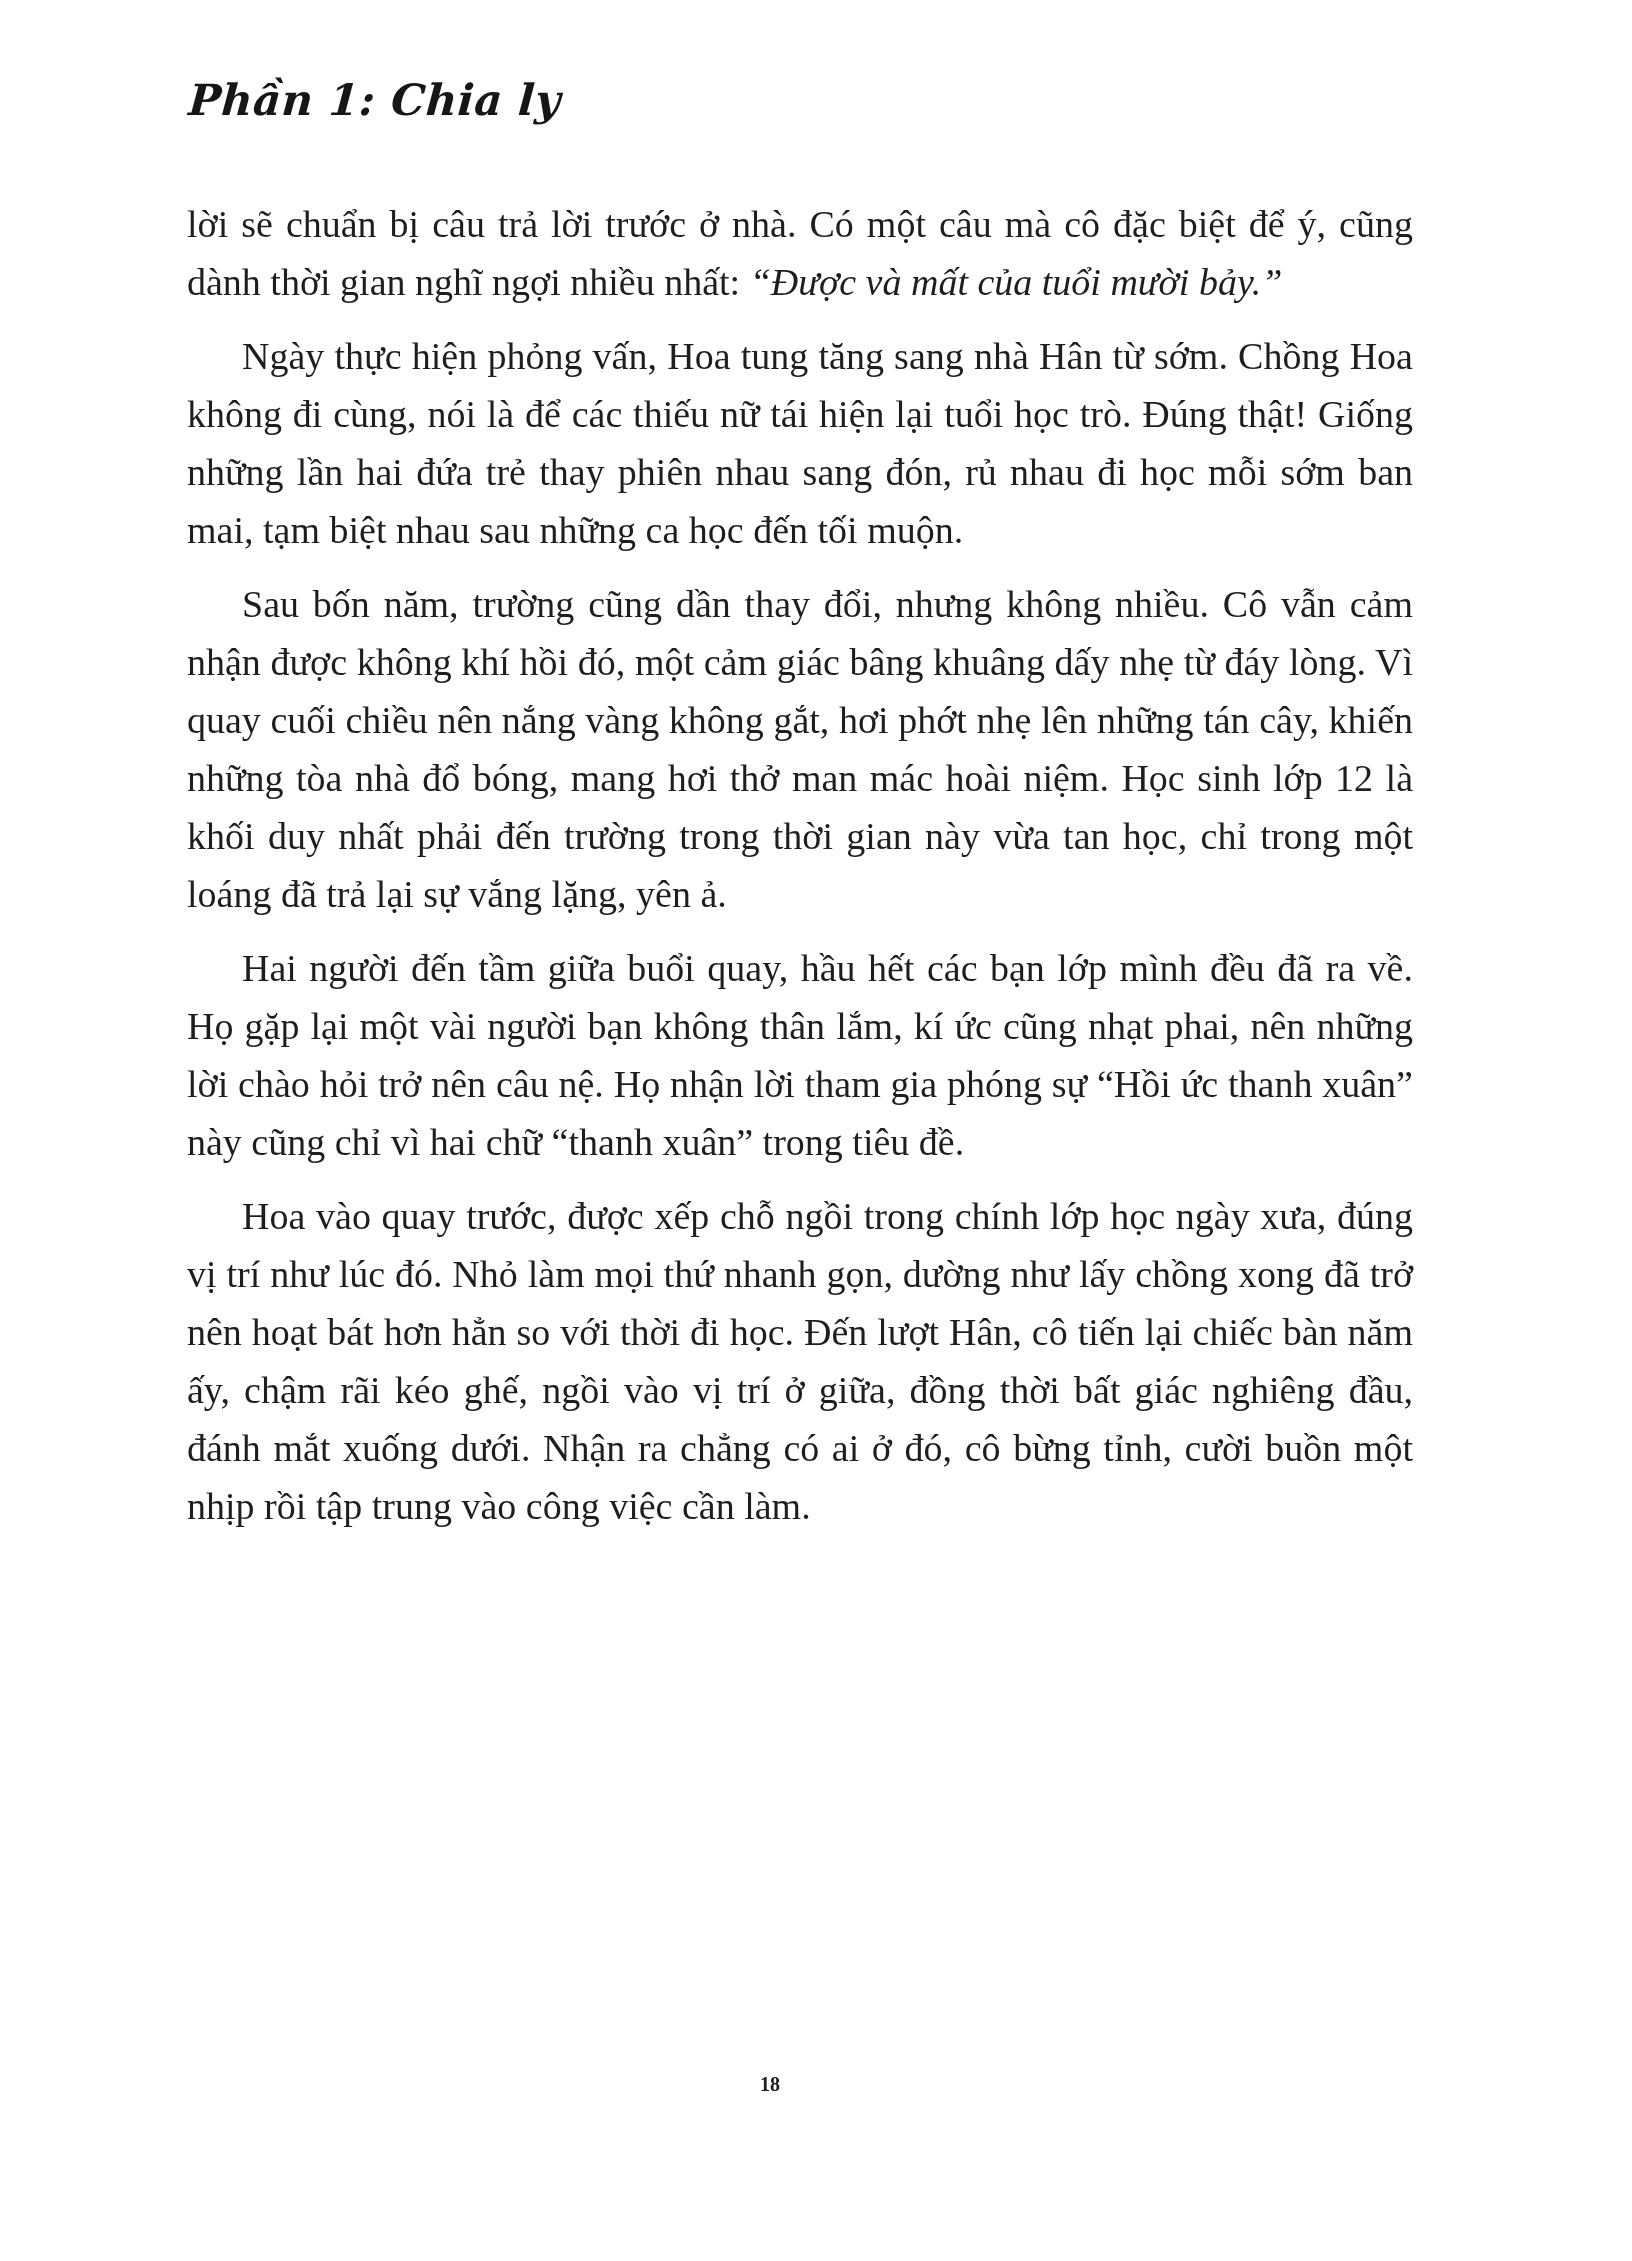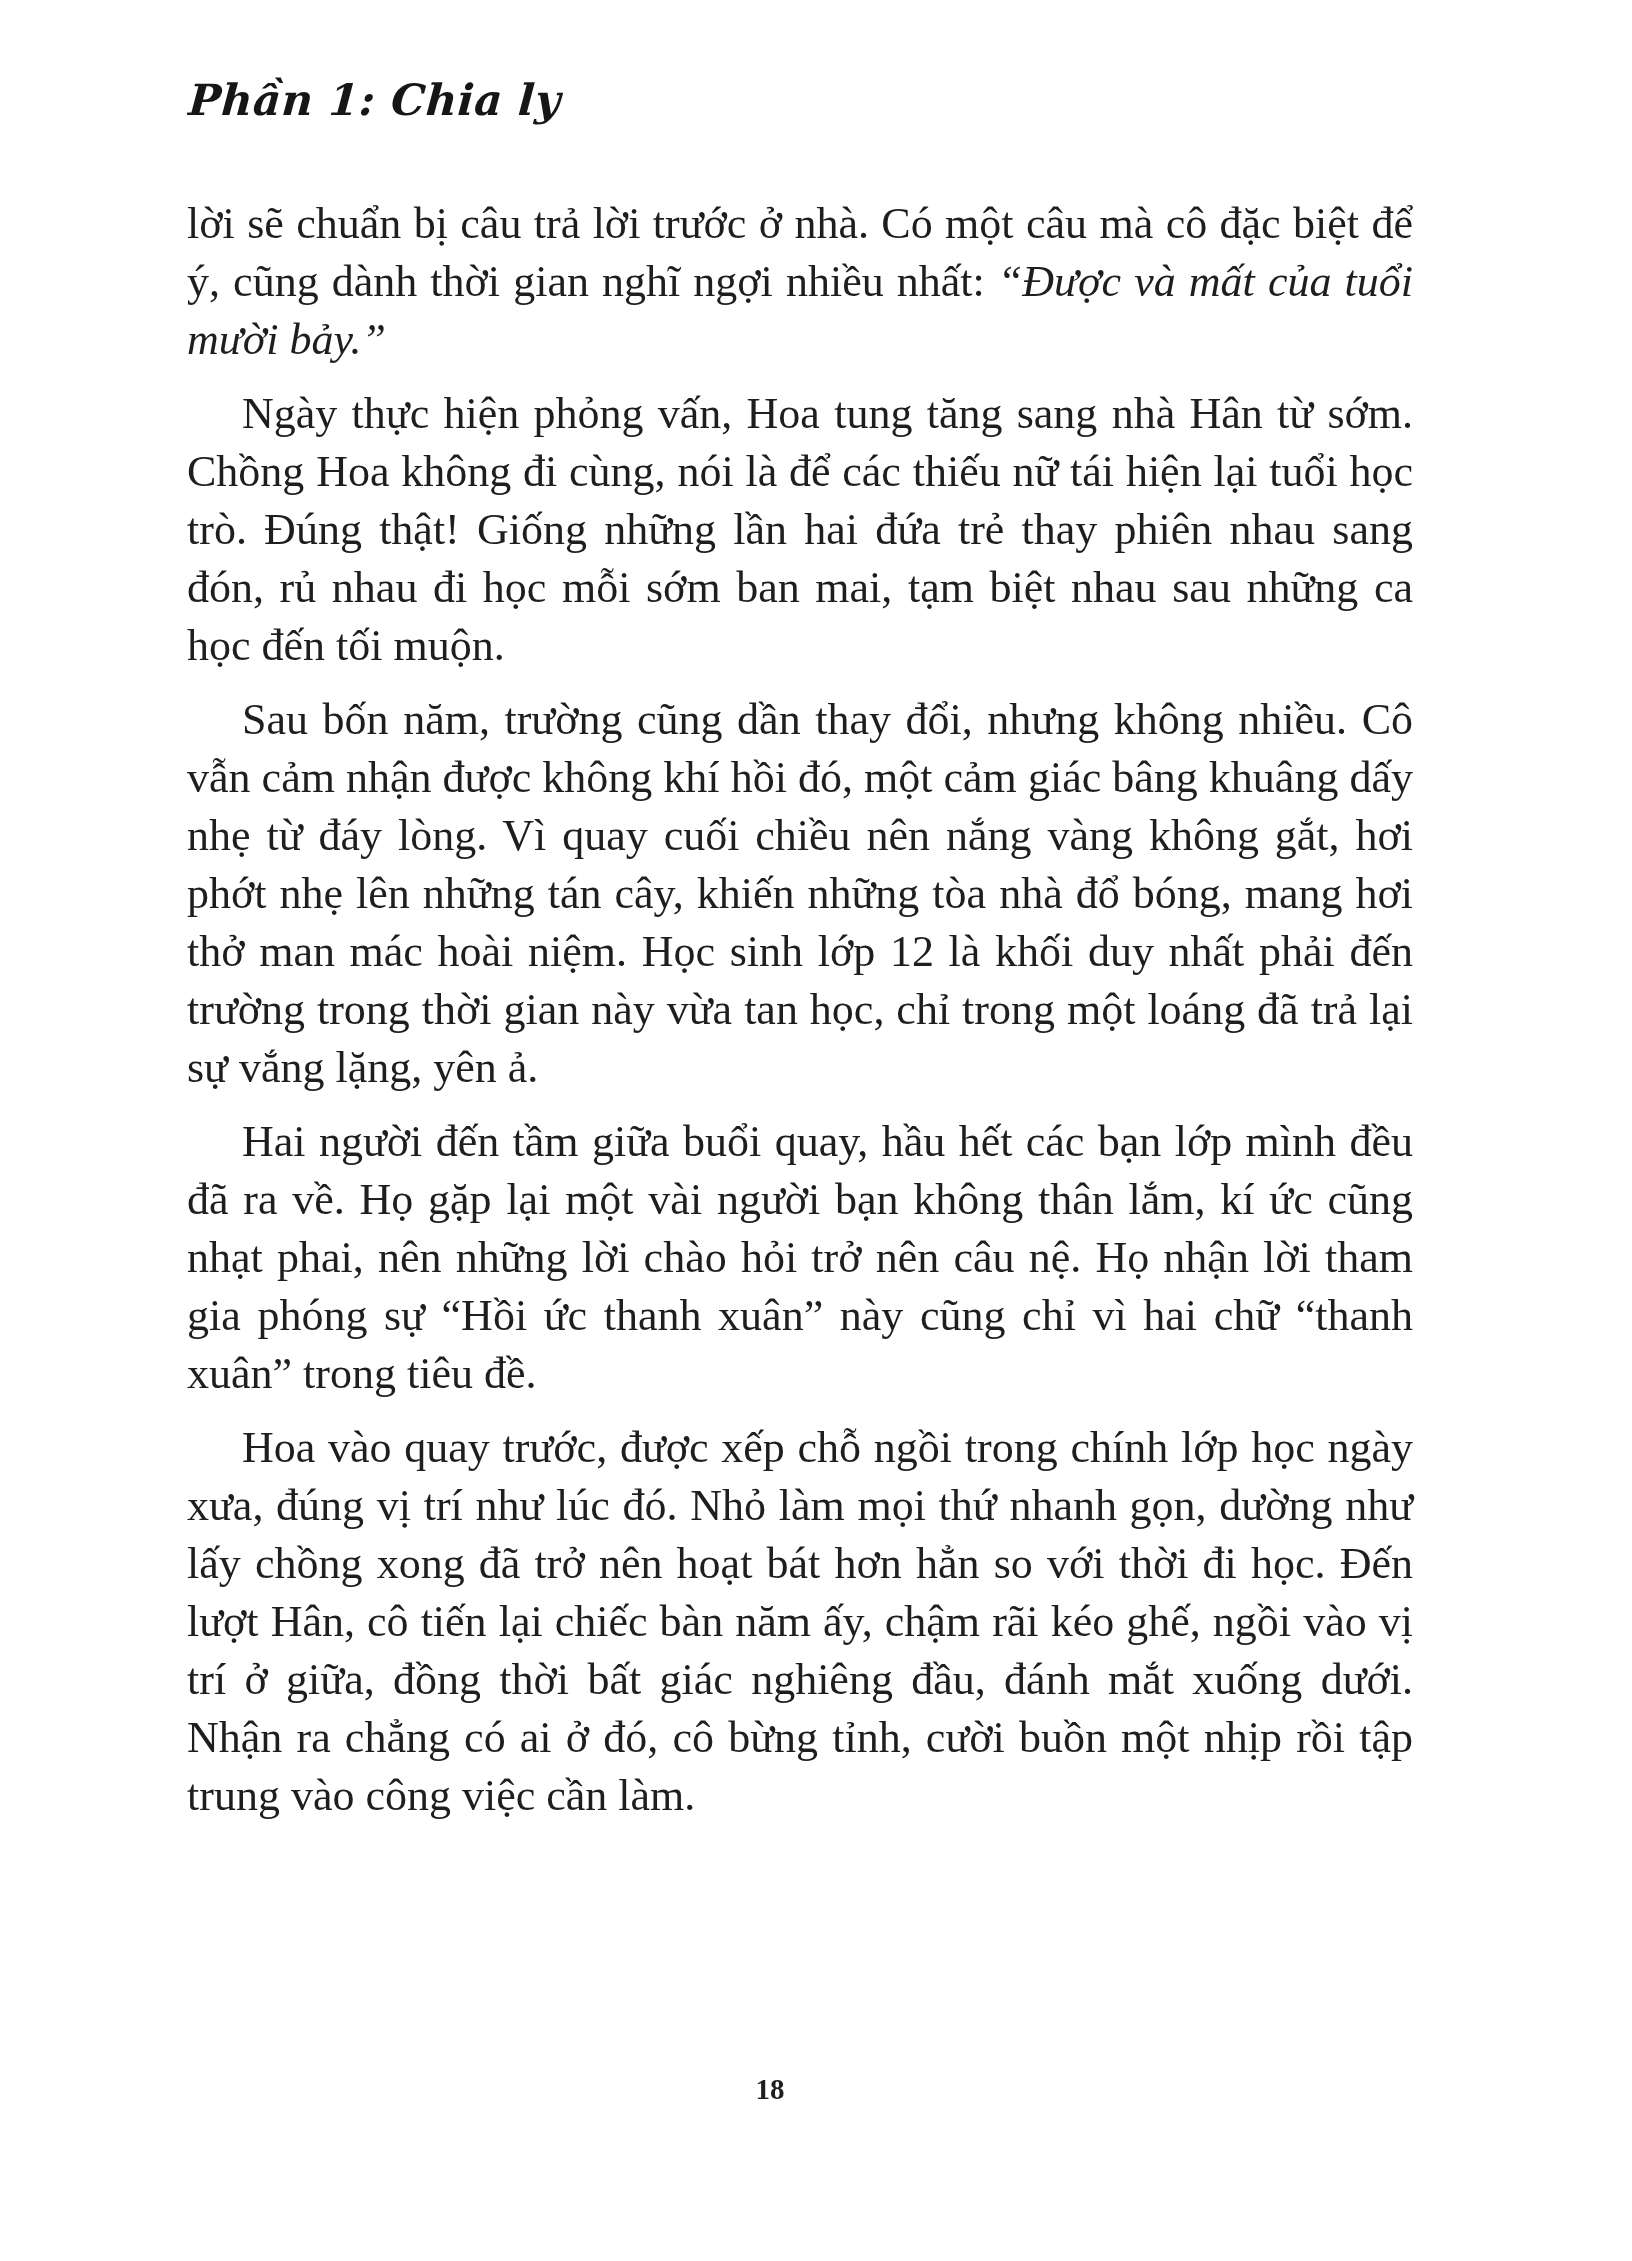--- a/index.html
+++ b/index.html
@@ -30,42 +30,42 @@
     font-weight: bold;
     font-size: 43px;
     letter-spacing: 0.5px;
     color: #161616;
     margin: 0 0 0 0;
     transform: skewX(-4deg);
     transform-origin: left bottom;
   }
   .body-text {
     margin-top: 70px;
-    font-size: 44px;
+    font-size: 38px;
     line-height: 58px;
     text-align: justify;
     color: #1e1e1e;
   }
   .body-text p.para {
     margin: 0 0 16px 0;
     text-indent: 55px;
   }
   .body-text p.para.no-indent {
     text-indent: 0;
   }
   .italic {
     font-style: italic;
   }
   .page-number {
     position: absolute;
     top: 2073px;
     left: 0;
     width: 1540px;
     text-align: center;
-    font-size: 29px;
+    font-size: 20px;
     font-weight: bold;
     color: #1e1e1e;
   }
 </style>
 </head>
 <body>
 
 <div class="page">
   <div class="chapter-header">Phần 1: Chia ly</div>
 

